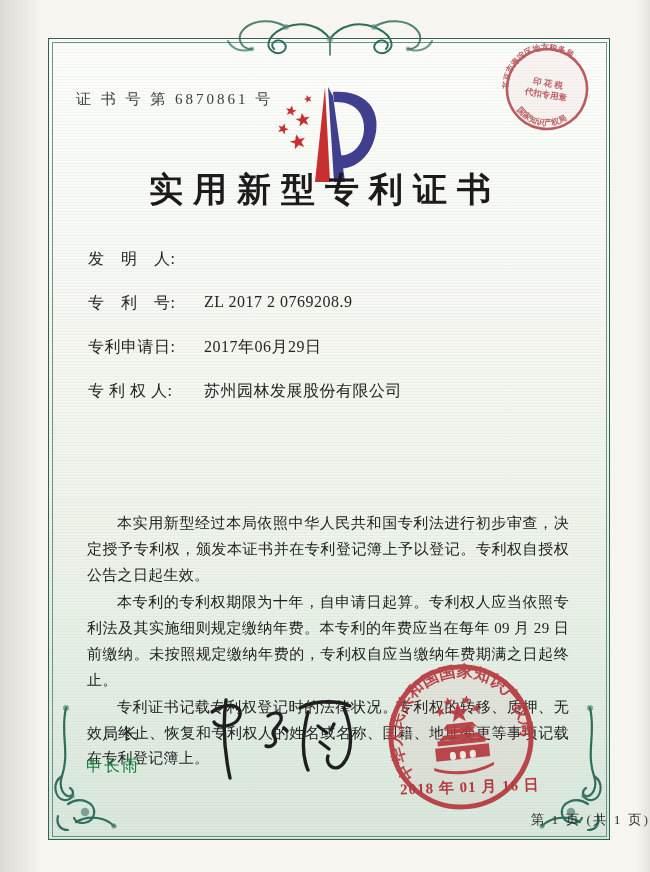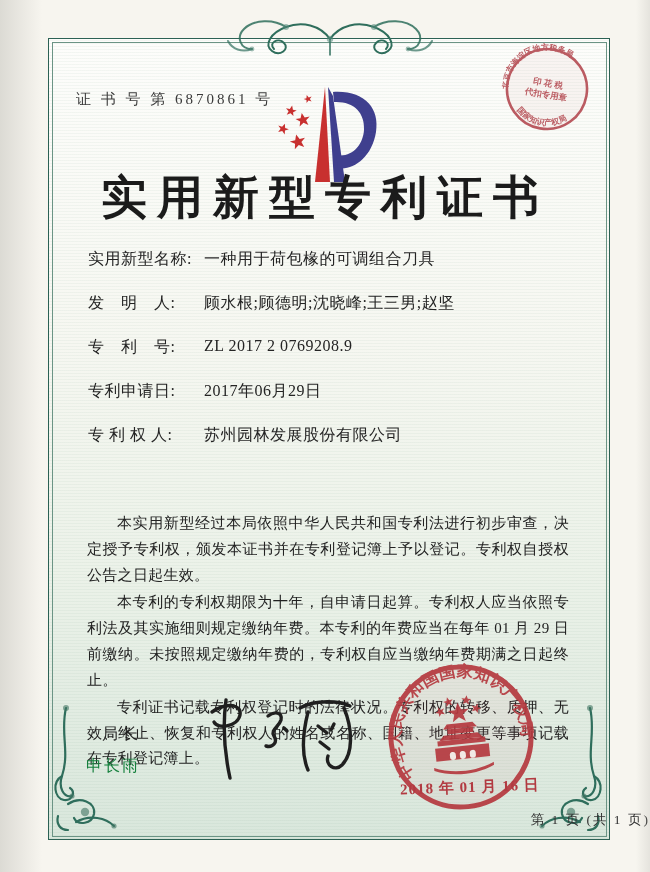--- a/index.html
+++ b/index.html
@@ -13,21 +13,21 @@
   .frame{position:absolute;left:48px;top:38px;width:560px;height:800px;
     border:1.5px solid #2c6154;
     background:linear-gradient(180deg,#fdfdfb 0%,#f6f7f1 38%,#ecf2e9 66%,#dcead f 100%);
     background:linear-gradient(180deg,#fdfdfb 0%,#f6f7f1 38%,#ecf2e9 66%,#d9e7dc 100%);}
   .frame-inner{position:absolute;inset:2.5px;border:1px solid #6b9485;}
   .frame-texture{position:absolute;inset:0;
     background:repeating-linear-gradient(0deg,rgba(105,150,125,.065) 0 1px,rgba(255,255,255,0) 1px 3px);}
 
   .abs{position:absolute;}
   .cert-no{left:76px;top:90px;font-size:15px;letter-spacing:3px;color:#3a3a3a;}
-  .title{left:0;top:167px;width:100%;text-align:center;font-size:46px;font-weight:700;
+  .title{left:0;top:167px;width:100%;text-align:center;font-size:34px;font-weight:700;
     letter-spacing:10px;color:#1b1b1b;}
 
   .fields{left:88px;top:249px;width:478px;}
   .field-row{display:flex;margin-bottom:23px;font-size:16px;color:#242424;letter-spacing:.5px;white-space:nowrap;}
   .field-row .lbl{min-width:108px;}
   .field-row .val{margin-left:8px;}
 
   .body-text{left:86px;top:510px;width:484px;font-size:15px;line-height:1.73;color:#222;
     text-align:justify;letter-spacing:.3px;}
   .body-text p{margin:1px;text-indent:2em;}
@@ -140,44 +140,39 @@
     </g>
     <path d="M63,3 L53,98 L68,98 Z" fill="#c8302f"></path>
     <path d="M66,3 L72,98 L83,98 L71,12 Z" fill="#3f3f8e"></path>
     <path d="M71,8 C102,6 118,24 114,48 C110,74 90,87 76,84 L74,71 C90,74 101,61 102,46 C103,28 91,17 72,18 Z" fill="#3f3f8e"></path>
   </svg>
 
   <div class="abs title">实用新型专利证书</div>
 
   <div class="abs fields">
     <div class="field-row">
-      <span class="lbl">实用新型名称:</span>
-      <span class="val">一种用于荷包椽的可调组合刀具</span>
-    </div>
-    <div class="field-row">
       <span class="lbl">发　明　人:</span>
-      <span class="val">顾水根;顾德明;沈晓峰;王三男;赵坚</span>
     </div>
     <div class="field-row">
       <span class="lbl">专　利　号:</span>
       <span class="val">ZL 2017 2 0769208.9</span>
     </div>
     <div class="field-row">
       <span class="lbl">专利申请日:</span>
       <span class="val">2017年06月29日</span>
     </div>
     <div class="field-row">
       <span class="lbl">专 利 权 人:</span>
       <span class="val">苏州园林发展股份有限公司</span>
     </div>
   </div>
 
   <div class="abs body-text">
     <p>本实用新型经过本局依照中华人民共和国专利法进行初步审查，决定授予专利权，颁发本证书并在专利登记簿上予以登记。专利权自授权公告之日起生效。</p>
-    <p>本专利的专利权期限为十年，自申请日起算。专利权人应当依照专利法及其实施细则规定缴纳年费。本专利的年费应当在每年 01 月 29 日前缴纳。未按照规定缴纳年费的，专利权自应当缴纳年费期满之日起终止。</p>
+    <p>本专利的专利权期限为十年，自申请日起算。专利权人应当依照专利法及其实施细则规定缴纳年费。本专利的年费应当在每年 09 月 29 日前缴纳。未按照规定缴纳年费的，专利权自应当缴纳年费期满之日起终止。</p>
     <p>专利证书记载专利权登记时的法律状况。专利权的转移、质押、无效、终止、恢复和专利权人的姓名或名称、国籍、地址变更等事项记载在专利登记簿上。</p>
   </div>
 
   <div class="abs sig-title">局长</div>
   <div class="abs sig-name">申长雨</div>
   <svg class="abs sig-svg" viewBox="0 0 168 92">
     <g stroke="#1f1f1f" stroke-width="3.4" fill="none" stroke-linecap="round" stroke-linejoin="round">
       <path d="M16,18 C30,8 46,10 44,21 C42,32 22,36 18,28"></path>
       <path d="M30,6 C27,28 27,52 34,84"></path>
       <path d="M72,22 C78,17 87,18 85,26 C83,33 74,36 78,42 C82,48 77,54 70,52"></path>

